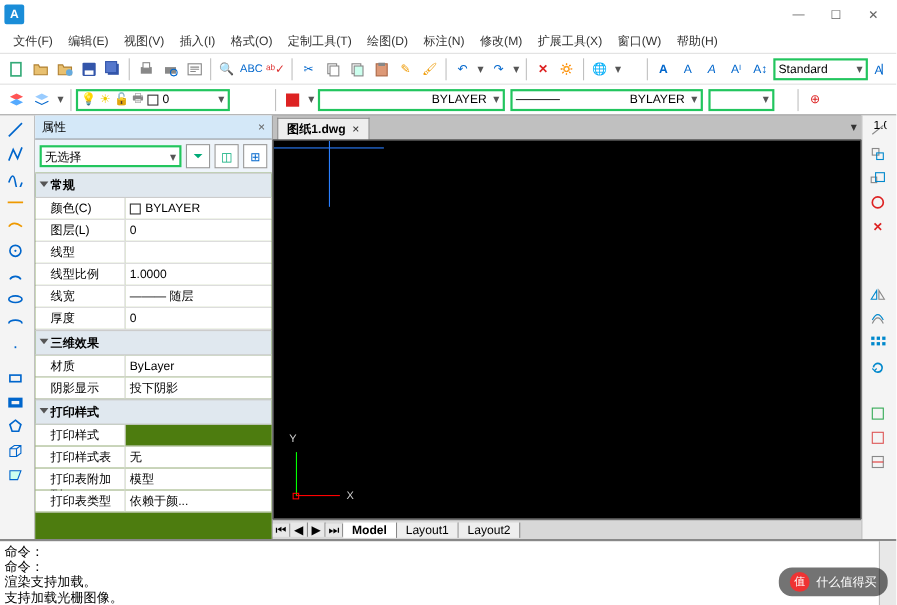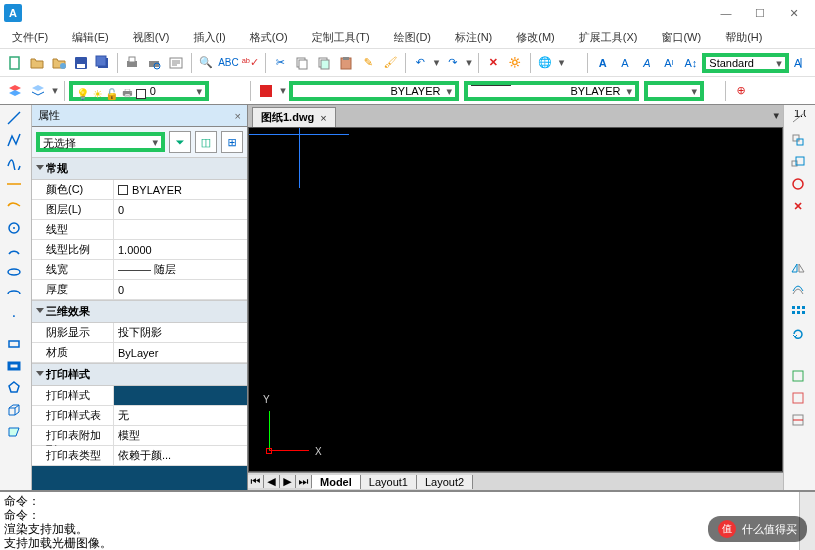--- a/index.html
+++ b/index.html
@@ -1,39 +1,39 @@
 <!DOCTYPE html>
 <html><head>
 <meta charset="utf-8">
 <style>
 *{box-sizing:border-box;margin:0;padding:0;font-family:"Microsoft YaHei","SimSun",sans-serif;font-size:11px;user-select:none}
 body{width:815px;height:550px;background:#fff;overflow:hidden;position:relative}
 .titlebar{height:26px;background:#fff;display:flex;align-items:center;padding:0 4px;color:#666}
 .titlebar .ico{width:18px;height:18px;background:#1a8dd8;display:inline-flex;align-items:center;justify-content:center;color:#fff;font-weight:bold;margin-right:6px;border-radius:2px}
 .titlebar .sp{flex:1}
 .winbtn{width:34px;height:22px;display:inline-flex;align-items:center;justify-content:center;color:#666}
-.menubar{height:22px;display:flex;align-items:center;padding:0 6px;gap:12px}
+.menubar{height:22px;display:flex;align-items:center;padding:0 6px;gap:2px}
 .menubar span{padding:2px 6px;color:#333}
 .toolrow{height:28px;background:#fff;border-top:1px solid #e0e0e0;display:flex;align-items:center;padding:0 4px;gap:1px}
 .sep{width:1px;height:20px;background:#c0c0c0;margin:0 3px}
 .tbtn{width:22px;height:22px;display:inline-flex;align-items:center;justify-content:center;cursor:pointer;color:#555}
 .tbtn svg{width:16px;height:16px}
-.combo{height:20px;border:4px solid #22c55e;background:#fff;display:inline-flex;align-items:flex-start;padding:0 3px;font-size:11px}
+.combo{height:20px;border:2px solid #22c55e;background:#fff;display:inline-flex;align-items:center;padding:0 3px;font-size:11px}
 .combo .dd{margin-left:auto;color:#555}
 .workarea{display:flex;height:calc(100% - 26px - 22px - 28px - 28px - 60px);border-top:1px solid #888}
 .ltools{width:32px;background:#f4f4f4;border-right:1px solid #bbb;padding-top:2px}
 .ltools .tbtn,.rtools .tbtn{width:28px;height:22px;margin:0 auto;color:#0a5aa0}
 .rtools{width:32px;background:#f4f4f4;border-left:1px solid #bbb;padding-top:2px}
 .proppanel{width:216px;background:#f4f4f4;border-right:1px solid #888;display:flex;flex-direction:column}
 .panhead{background:#d4e8f8;padding:3px 6px;font-weight:normal;display:flex;align-items:center;border-bottom:1px solid #888}
 .panhead .x{margin-left:auto;color:#666;cursor:pointer}
 .selrow{padding:4px;display:flex;gap:4px;align-items:center;background:#eef4fa}
 .selrow .combo{flex:1}
 .ibtn{width:22px;height:22px;border:1px solid #999;background:#fff;display:inline-flex;align-items:center;justify-content:center}
-.grid{overflow-y:auto;flex:1;background:#0c4a6e}
+.grid{overflow-y:auto;flex:1;background:#4d7c0f}
 .gh{background:#e0e8ef;padding:3px 14px;font-weight:bold;border-top:1px solid #ccc;border-bottom:1px solid #ccc;position:relative}
 .gh:before{content:"";position:absolute;left:4px;top:7px;border-left:4px solid transparent;border-right:4px solid transparent;border-top:5px solid #555}
 .gr{display:flex;border-bottom:1px solid #ddd;height:20px}
 .gr .gk{width:82px;padding:2px 4px 2px 14px;background:#fff;border-right:1px solid #ddd}
 .gr .gv{flex:1;padding:2px 4px;background:#fff;display:flex;align-items:center;gap:4px}
 .sw{width:10px;height:10px;border:1px solid #333;background:#fff;display:inline-block}
 .canvaswrap{flex:1;display:flex;flex-direction:column;background:#8b8b8b}
 .tabbar{height:22px;background:#c0c0c0;display:flex;align-items:flex-end;position:relative}
 .filetab{background:#eee;padding:2px 8px;display:flex;align-items:center;gap:6px;border:1px solid #888;border-bottom:none;margin-left:4px}
 .filetab .x{color:#333}
@@ -360,29 +360,29 @@
           </div>
         </div>
         <div class="gr">
           <div class="gk">厚度</div>
           <div class="gv">
             <span>0</span>
           </div>
         </div>
         <div class="gh">三维效果</div>
         <div class="gr">
+          <div class="gk">材质</div>
+          <div class="gv">
+            <span>ByLayer</span>
+          </div>
+        </div>
+        <div class="gr">
           <div class="gk">阴影显示</div>
           <div class="gv">
             <span>投下阴影</span>
-          </div>
-        </div>
-        <div class="gr">
-          <div class="gk">材质</div>
-          <div class="gv">
-            <span>ByLayer</span>
           </div>
         </div>
         <div class="gh">打印样式</div>
         <div class="gr">
           <div class="gk">打印样式</div>
         </div>
         <div class="gr">
           <div class="gk">打印样式表</div>
           <div class="gv">
             <span>无</span>

